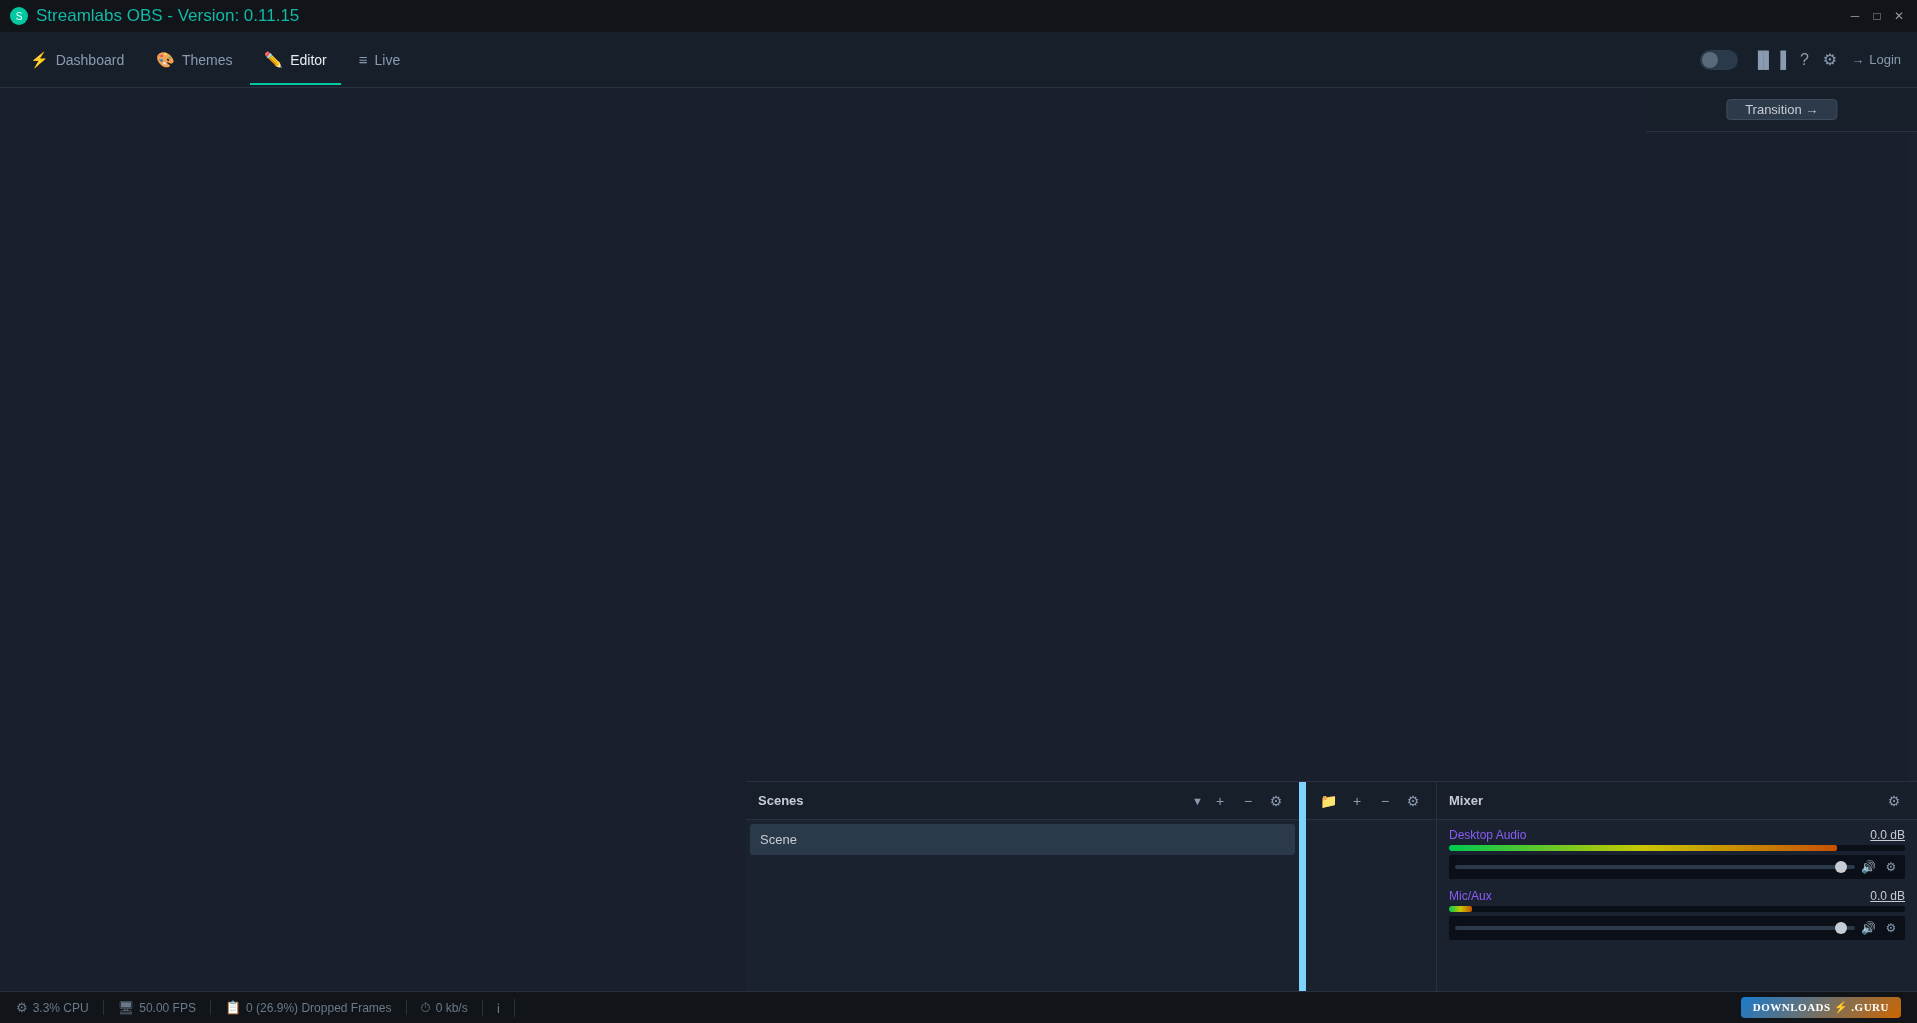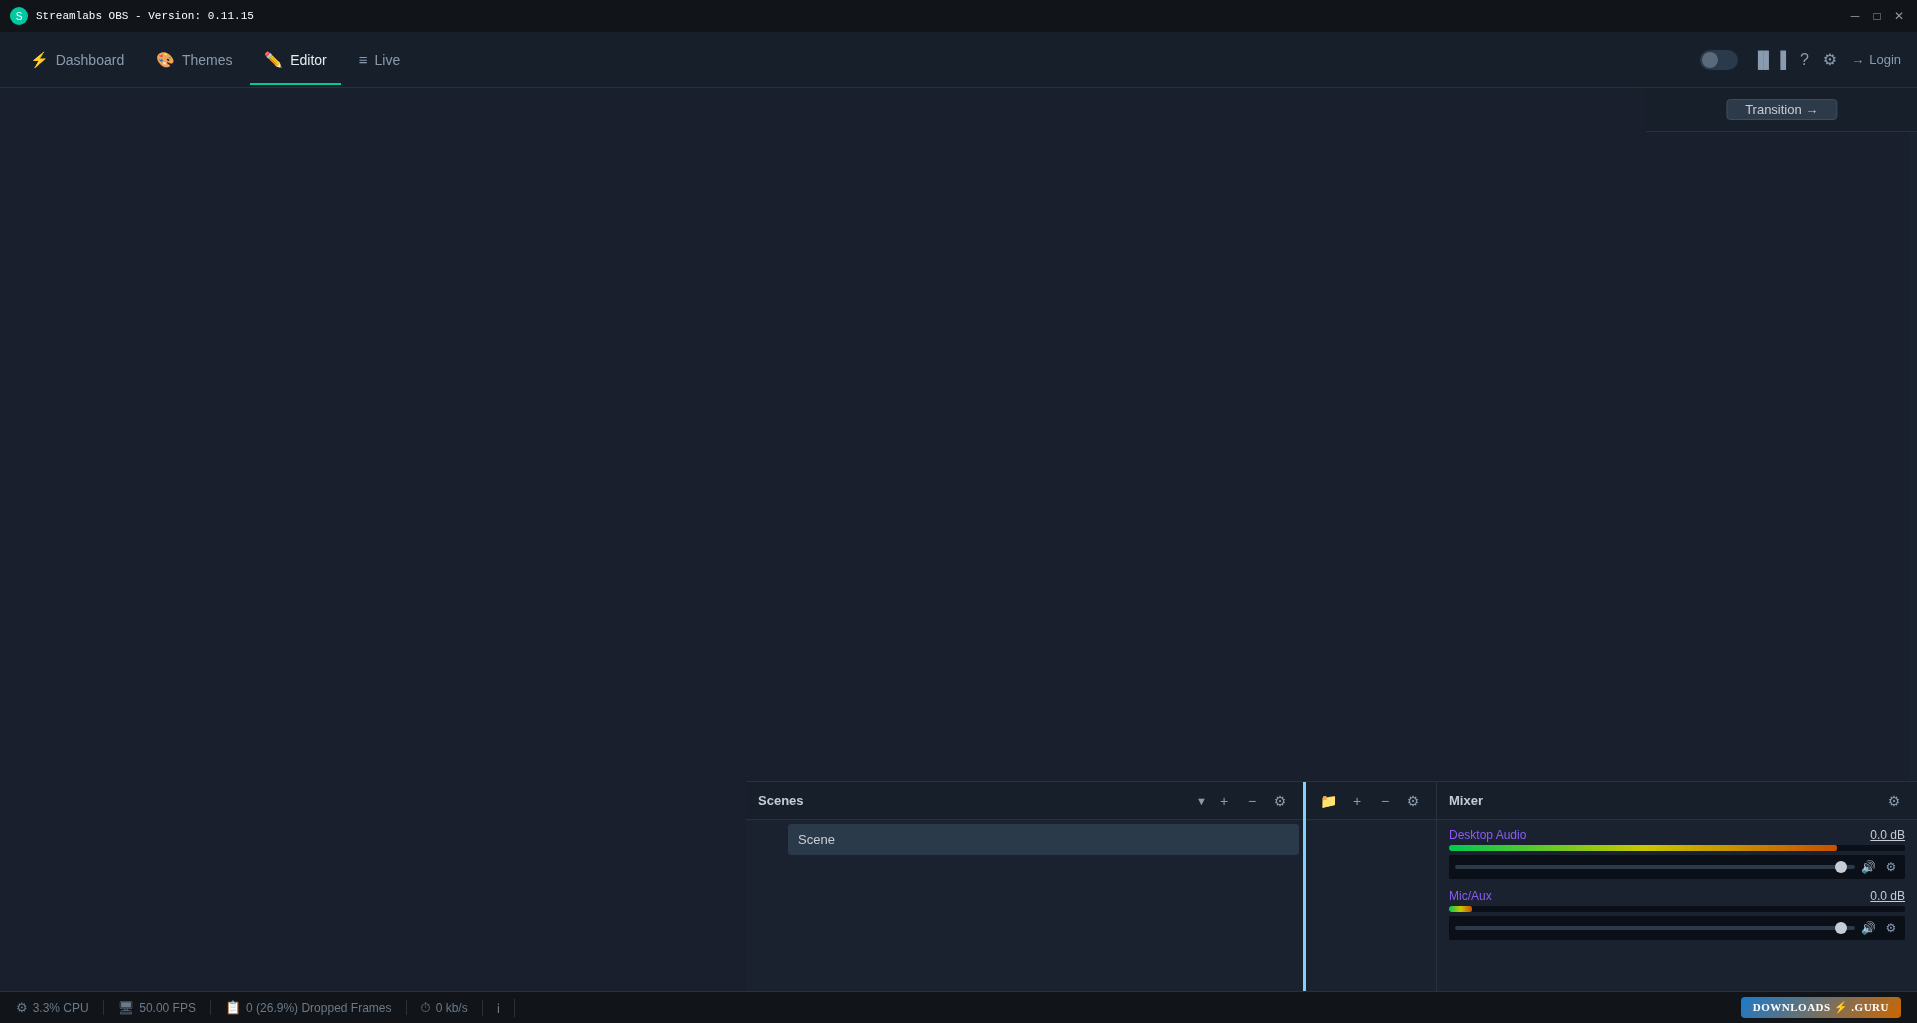--- a/index.html
+++ b/index.html
@@ -29,24 +29,23 @@
       background: #00c8a0;
       border-radius: 50%;
       display: flex;
       align-items: center;
       justify-content: center;
       font-size: 10px;
       color: #fff;
       flex-shrink: 0;
     }
     #title-bar .title-text {
-      font-size: 11px;
-      color: #ffffff;
-      flex: 1;
-      font-family: Liberation Mono, monospace;
+      font-size: 17px;
+      color: #14b8a6;
+      flex: 1;
     }
     #title-bar .window-controls {
       display: flex;
       gap: 6px;
     }
     #title-bar .win-btn {
       width: 16px;
       height: 16px;
       background: none;
       border: none;
@@ -208,21 +207,21 @@
       display: flex;
       background: #1a2230;
       border-top: 1px solid #2a3040;
     }
 
     
     #scenes-panel {
       width: 560px;
       display: flex;
       flex-direction: column;
-      border-right: 3px solid #7dd3fc;
+      border-right: 7px solid #7dd3fc;
     }
     .panel-header {
       height: 38px;
       background: #17202a;
       display: flex;
       align-items: center;
       padding: 0 12px;
       gap: 6px;
       border-bottom: 1px solid #2a3040;
     }
@@ -260,21 +259,20 @@
       flex: 1;
       overflow-y: auto;
       padding: 4px;
     }
     .scene-item {
       padding: 8px 10px;
       border-radius: 3px;
       cursor: pointer;
       color: #c8ccd4;
       font-size: 13px;
-      margin-left: 38px;
     }
     .scene-item.active {
       background: #2a3a4a;
     }
 
     
     #sources-panel {
       flex: 1;
       display: flex;
       flex-direction: column;

